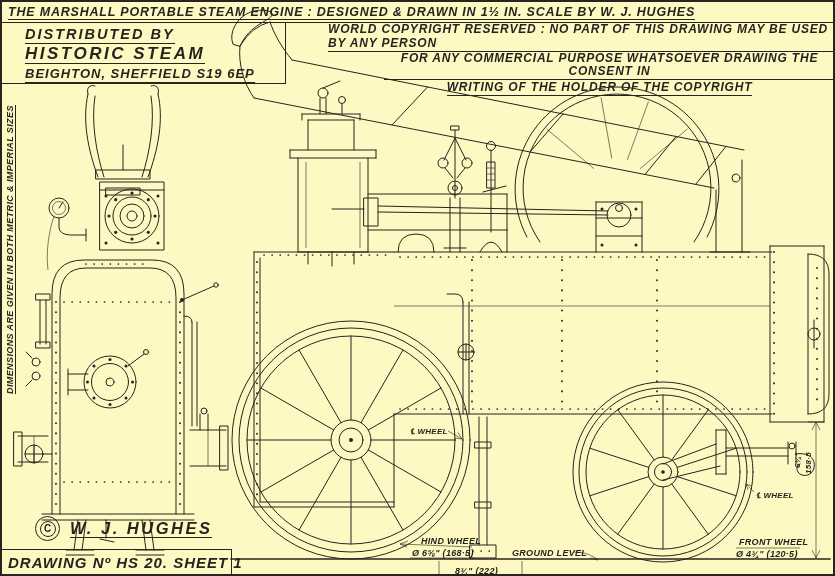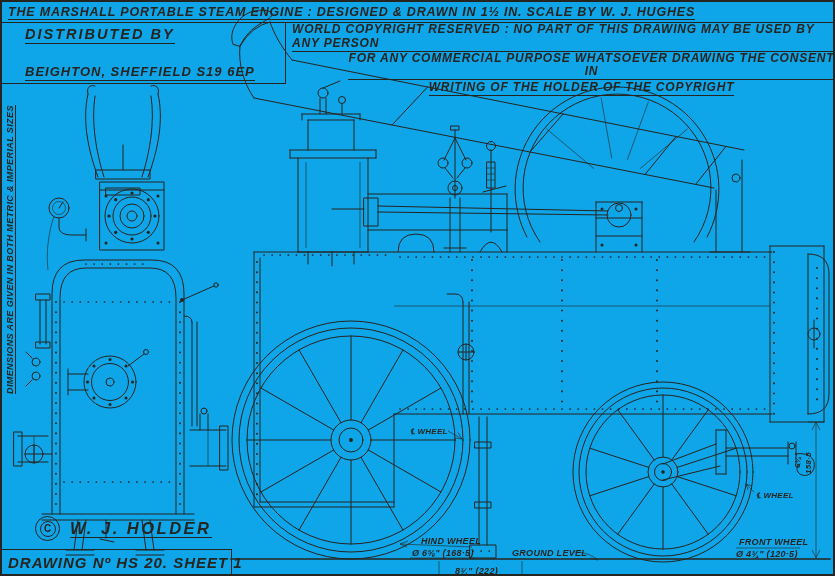--- a/index.html
+++ b/index.html
@@ -1,34 +1,34 @@
 <!DOCTYPE html>
 <html><head>
 <meta charset="utf-8">
 <style>
   html,body{margin:0;padding:0;background:#e8e6e0;}
   .sheet{
-    position:relative;width:835px;height:576px;background:#0ea5e9;
+    position:relative;width:835px;height:576px;background:#fef9c3;
     border:2px solid #26241f;box-sizing:border-box;overflow:hidden;
     font-family:"Liberation Sans",sans-serif;color:#26241f;
   }
   .hand{font-style:italic;font-weight:700;letter-spacing:.8px;}
   .uline{border-bottom:1.4px solid #26241f;display:inline-block;line-height:1.15;}
   
   .titlebar{position:absolute;left:0;top:0;width:100%;height:21px;border-bottom:1.5px solid #26241f;
     font-size:12.5px;padding:3px 0 0 6px;box-sizing:border-box;white-space:nowrap;}
   
   .distbox{position:absolute;left:0;top:21px;width:284px;height:61px;border-right:1.5px solid #26241f;
     border-bottom:1.5px solid #26241f;box-sizing:border-box;padding:2px 0 0 23px;}
   .distbox .l1{font-size:14.5px;letter-spacing:2px;}
   .distbox .l2{font-size:17px;letter-spacing:2.5px;}
   .distbox .l3{font-size:13px;letter-spacing:1px;}
   
   .copybox{position:absolute;left:286px;top:21px;width:547px;height:62px;box-sizing:border-box;font-size:12px;}
-  .copybox .row{display:block;}
+  .copybox .row{display:block;margin-left:36px;}
   .copybox .c1{padding-left:4px;}
   .copybox .c2{text-align:center;padding-left:60px;}
   .copybox .c3{text-align:center;padding-left:40px;}
   
   .sidenote{position:absolute;left:3px;top:392px;width:276px;transform:rotate(-90deg);
     transform-origin:0 0;font-size:9px;letter-spacing:.4px;white-space:nowrap;}
   
   .author{position:absolute;left:33px;top:514px;display:flex;align-items:center;gap:10px;}
   .c-outer{width:25px;height:25px;border:1.6px solid #26241f;border-radius:50%;
     display:flex;align-items:center;justify-content:center;box-sizing:border-box;}
@@ -56,39 +56,39 @@
 <body>
 
 <div class="sheet">
 
   <div class="titlebar hand">
     <span class="uline">THE MARSHALL PORTABLE STEAM ENGINE :  DESIGNED &amp; DRAWN IN  1½ IN. SCALE  BY  W. J. HUGHES</span>
   </div>
 
   <div class="distbox hand">
     <span class="uline l1">DISTRIBUTED BY</span><br>
-    <br>
+    <span class="uline l2">HISTORIC STEAM</span><br>
     <span class="uline l3">BEIGHTON, SHEFFIELD S19 6EP</span>
   </div>
 
   <div class="copybox hand">
     <span class="row c1"><span class="uline">WORLD COPYRIGHT RESERVED :  NO PART OF THIS DRAWING MAY BE USED BY ANY PERSON</span></span>
     <span class="row c2"><span class="uline">FOR ANY COMMERCIAL PURPOSE WHATSOEVER DRAWING THE CONSENT IN</span></span>
     <span class="row c3"><span class="uline">WRITING OF THE HOLDER OF THE COPYRIGHT</span></span>
   </div>
 
   <div class="sidenote hand">
     <span class="uline">DIMENSIONS ARE GIVEN IN BOTH METRIC &amp; IMPERIAL SIZES</span>
   </div>
 
   <div class="author">
     <span class="c-outer">
       <span class="c-inner">C</span>
     </span>
-    <span class="nm hand uline">W. J. HOLDER</span>
+    <span class="nm hand uline">W. J. HUGHES</span>
   </div>
 
   <div class="dwgbox hand">
     <span>DRAWING Nº HS 20. SHEET 1</span>
   </div>
 
   <svg class="art" width="835" height="576" viewBox="0 0 835 576">
 
     <g>
 

